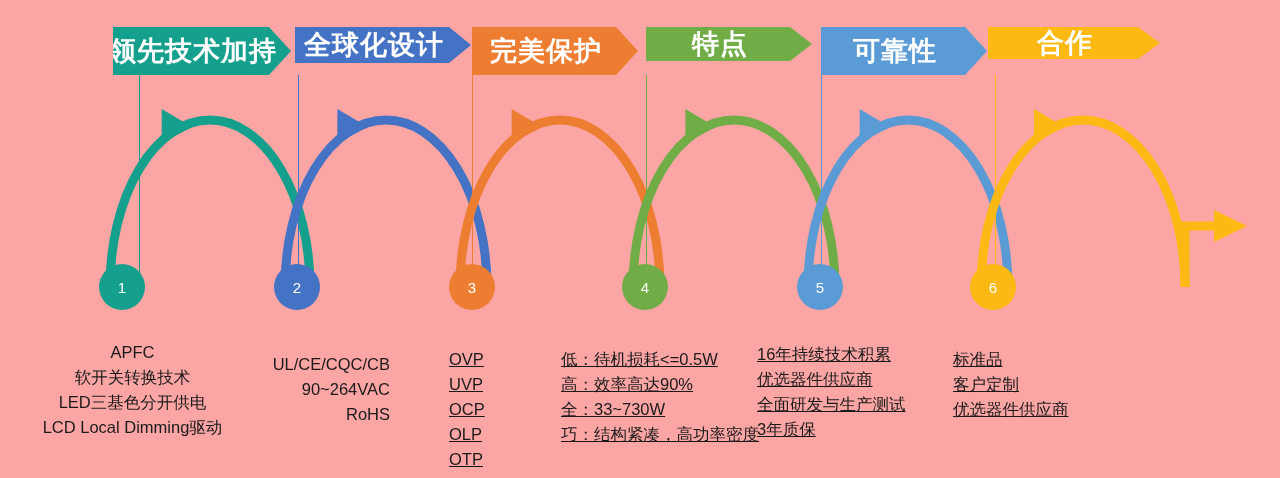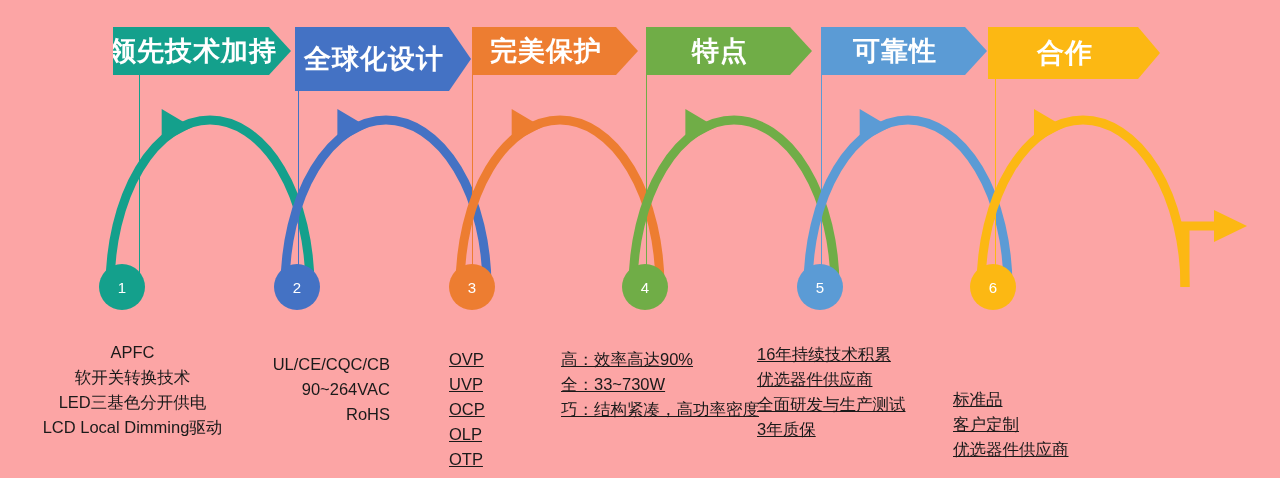--- a/index.html
+++ b/index.html
@@ -97,33 +97,33 @@
       <g>
         <path d="M 1185 287 L 1185 226 L 1218 226" fill="none" stroke="#fcb813" stroke-width="9"></path>
         <polygon points="1214,210 1247,226 1214,242" fill="#fcb813"></polygon>
       </g>
     </svg>
 
   <div id="banners-layer">
       <div class="banner" style="left: 113px; top: 27px; width: 178px; height: 48px; background: rgb(20, 160, 140); clip-path: polygon(0px 0px, calc(100% - 22px) 0px, 100% 50%, calc(100% - 22px) 100%, 0px 100%);">
         <span>领先技术加持</span>
       </div>
-      <div class="banner" style="left: 295px; top: 27px; width: 176px; height: 64px; background: rgb(68, 114, 196); clip-path: polygon(0px 0px, calc(100% - 22px) 0px, 100% 50%, calc(100% - 22px) 100%, 0px 100%);">
+      <div class="banner" style="left: 295px; top: 27px; width: 176px; height: 36px; background: rgb(68, 114, 196); clip-path: polygon(0px 0px, calc(100% - 22px) 0px, 100% 50%, calc(100% - 22px) 100%, 0px 100%);">
         <span>全球化设计</span>
       </div>
       <div class="banner" style="left: 472px; top: 27px; width: 166px; height: 48px; background: rgb(237, 125, 49); clip-path: polygon(0px 0px, calc(100% - 22px) 0px, 100% 50%, calc(100% - 22px) 100%, 0px 100%);">
         <span>完美保护</span>
       </div>
-      <div class="banner" style="left: 646px; top: 27px; width: 166px; height: 48px; background: rgb(112, 173, 71); clip-path: polygon(0px 0px, calc(100% - 22px) 0px, 100% 50%, calc(100% - 22px) 100%, 0px 100%);">
+      <div class="banner" style="left: 646px; top: 27px; width: 166px; height: 34px; background: rgb(112, 173, 71); clip-path: polygon(0px 0px, calc(100% - 22px) 0px, 100% 50%, calc(100% - 22px) 100%, 0px 100%);">
         <span>特点</span>
       </div>
       <div class="banner" style="left: 821px; top: 27px; width: 166px; height: 48px; background: rgb(91, 155, 213); clip-path: polygon(0px 0px, calc(100% - 22px) 0px, 100% 50%, calc(100% - 22px) 100%, 0px 100%);">
         <span>可靠性</span>
       </div>
-      <div class="banner" style="left: 988px; top: 27px; width: 172px; height: 52px; background: rgb(252, 184, 19); clip-path: polygon(0px 0px, calc(100% - 22px) 0px, 100% 50%, calc(100% - 22px) 100%, 0px 100%);">
+      <div class="banner" style="left: 988px; top: 27px; width: 172px; height: 32px; background: rgb(252, 184, 19); clip-path: polygon(0px 0px, calc(100% - 22px) 0px, 100% 50%, calc(100% - 22px) 100%, 0px 100%);">
         <span>合作</span>
       </div>
     </div>
   <div id="stems-layer">
       <div class="stem" style="left: 139px; top: 75px; height: 212px; background: rgb(20, 160, 140);"></div>
       <div class="stem" style="left: 298px; top: 75px; height: 212px; background: rgb(68, 114, 196);"></div>
       <div class="stem" style="left: 472px; top: 75px; height: 212px; background: rgb(237, 125, 49);"></div>
       <div class="stem" style="left: 646px; top: 75px; height: 212px; background: rgb(112, 173, 71);"></div>
       <div class="stem" style="left: 821px; top: 75px; height: 212px; background: rgb(91, 155, 213);"></div>
       <div class="stem" style="left: 995px; top: 75px; height: 212px; background: rgb(252, 184, 19);"></div>
@@ -161,30 +161,31 @@
         <div>RoHS</div>
       </div>
       <div class="textblock left" style="left: 449px; top: 347px; width: 120px;">
         <div>OVP</div>
         <div>UVP</div>
         <div>OCP</div>
         <div>OLP</div>
         <div>OTP</div>
       </div>
       <div class="textblock left" style="left: 561px; top: 347px; width: 230px;">
+        <div>低：待机损耗&lt;=0.5W</div>
         <div>高：效率高达90%</div>
         <div>全：33~730W</div>
         <div>巧：结构紧凑，高功率密度</div>
       </div>
       <div class="textblock left" style="left: 757px; top: 342px; width: 200px;">
         <div>16年持续技术积累</div>
         <div>优选器件供应商</div>
         <div>全面研发与生产测试</div>
         <div>3年质保</div>
       </div>
-      <div class="textblock left" style="left: 953px; top: 347px; width: 200px; margin-top: 40px;">
+      <div class="textblock left" style="left: 953px; top: 347px; width: 200px;">
         <div>标准品</div>
         <div>客户定制</div>
         <div>优选器件供应商</div>
       </div>
     </div>
 
 </div>
 
 </body></html>

